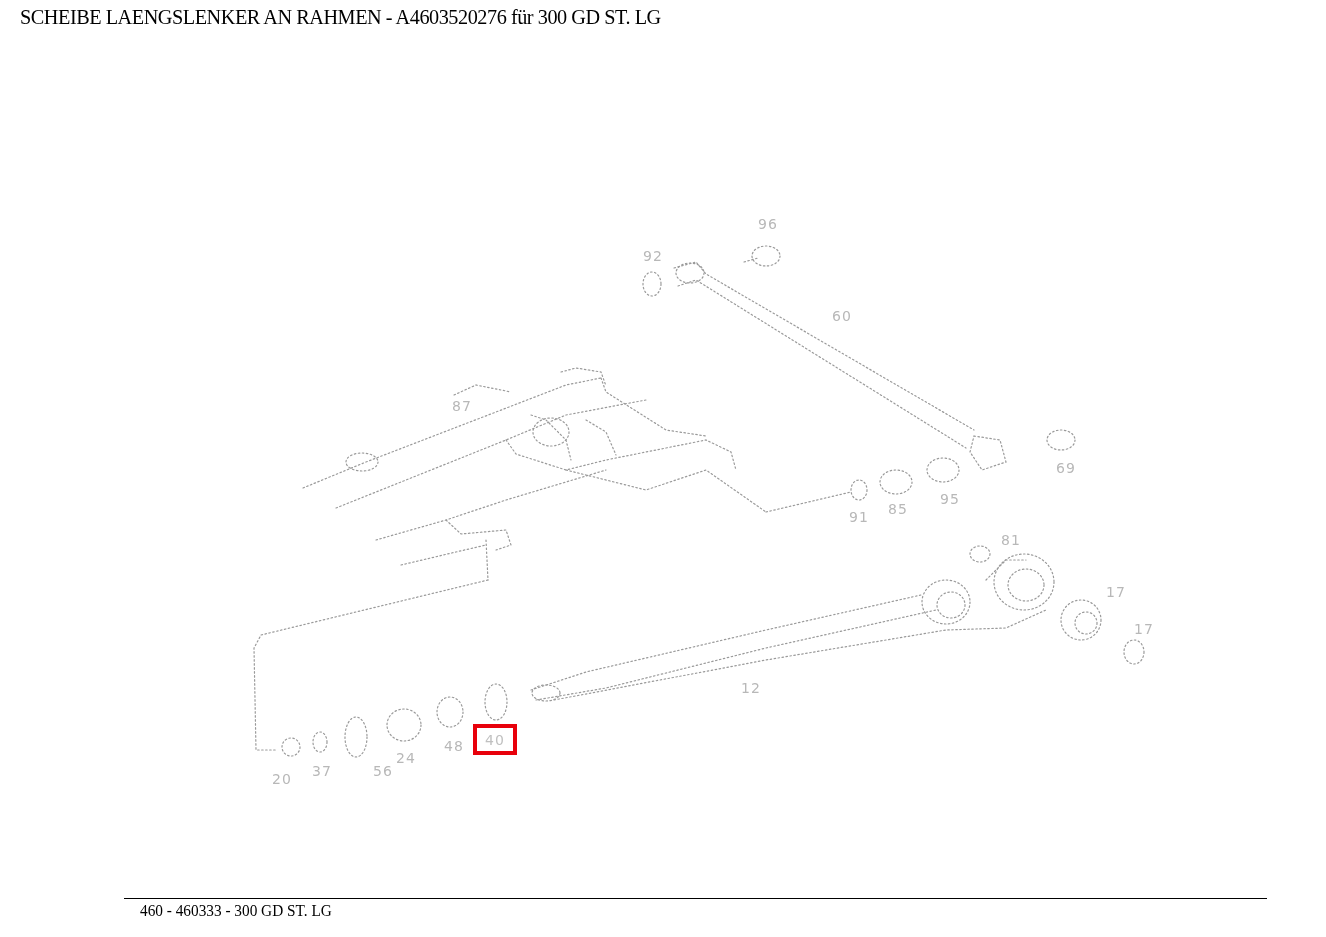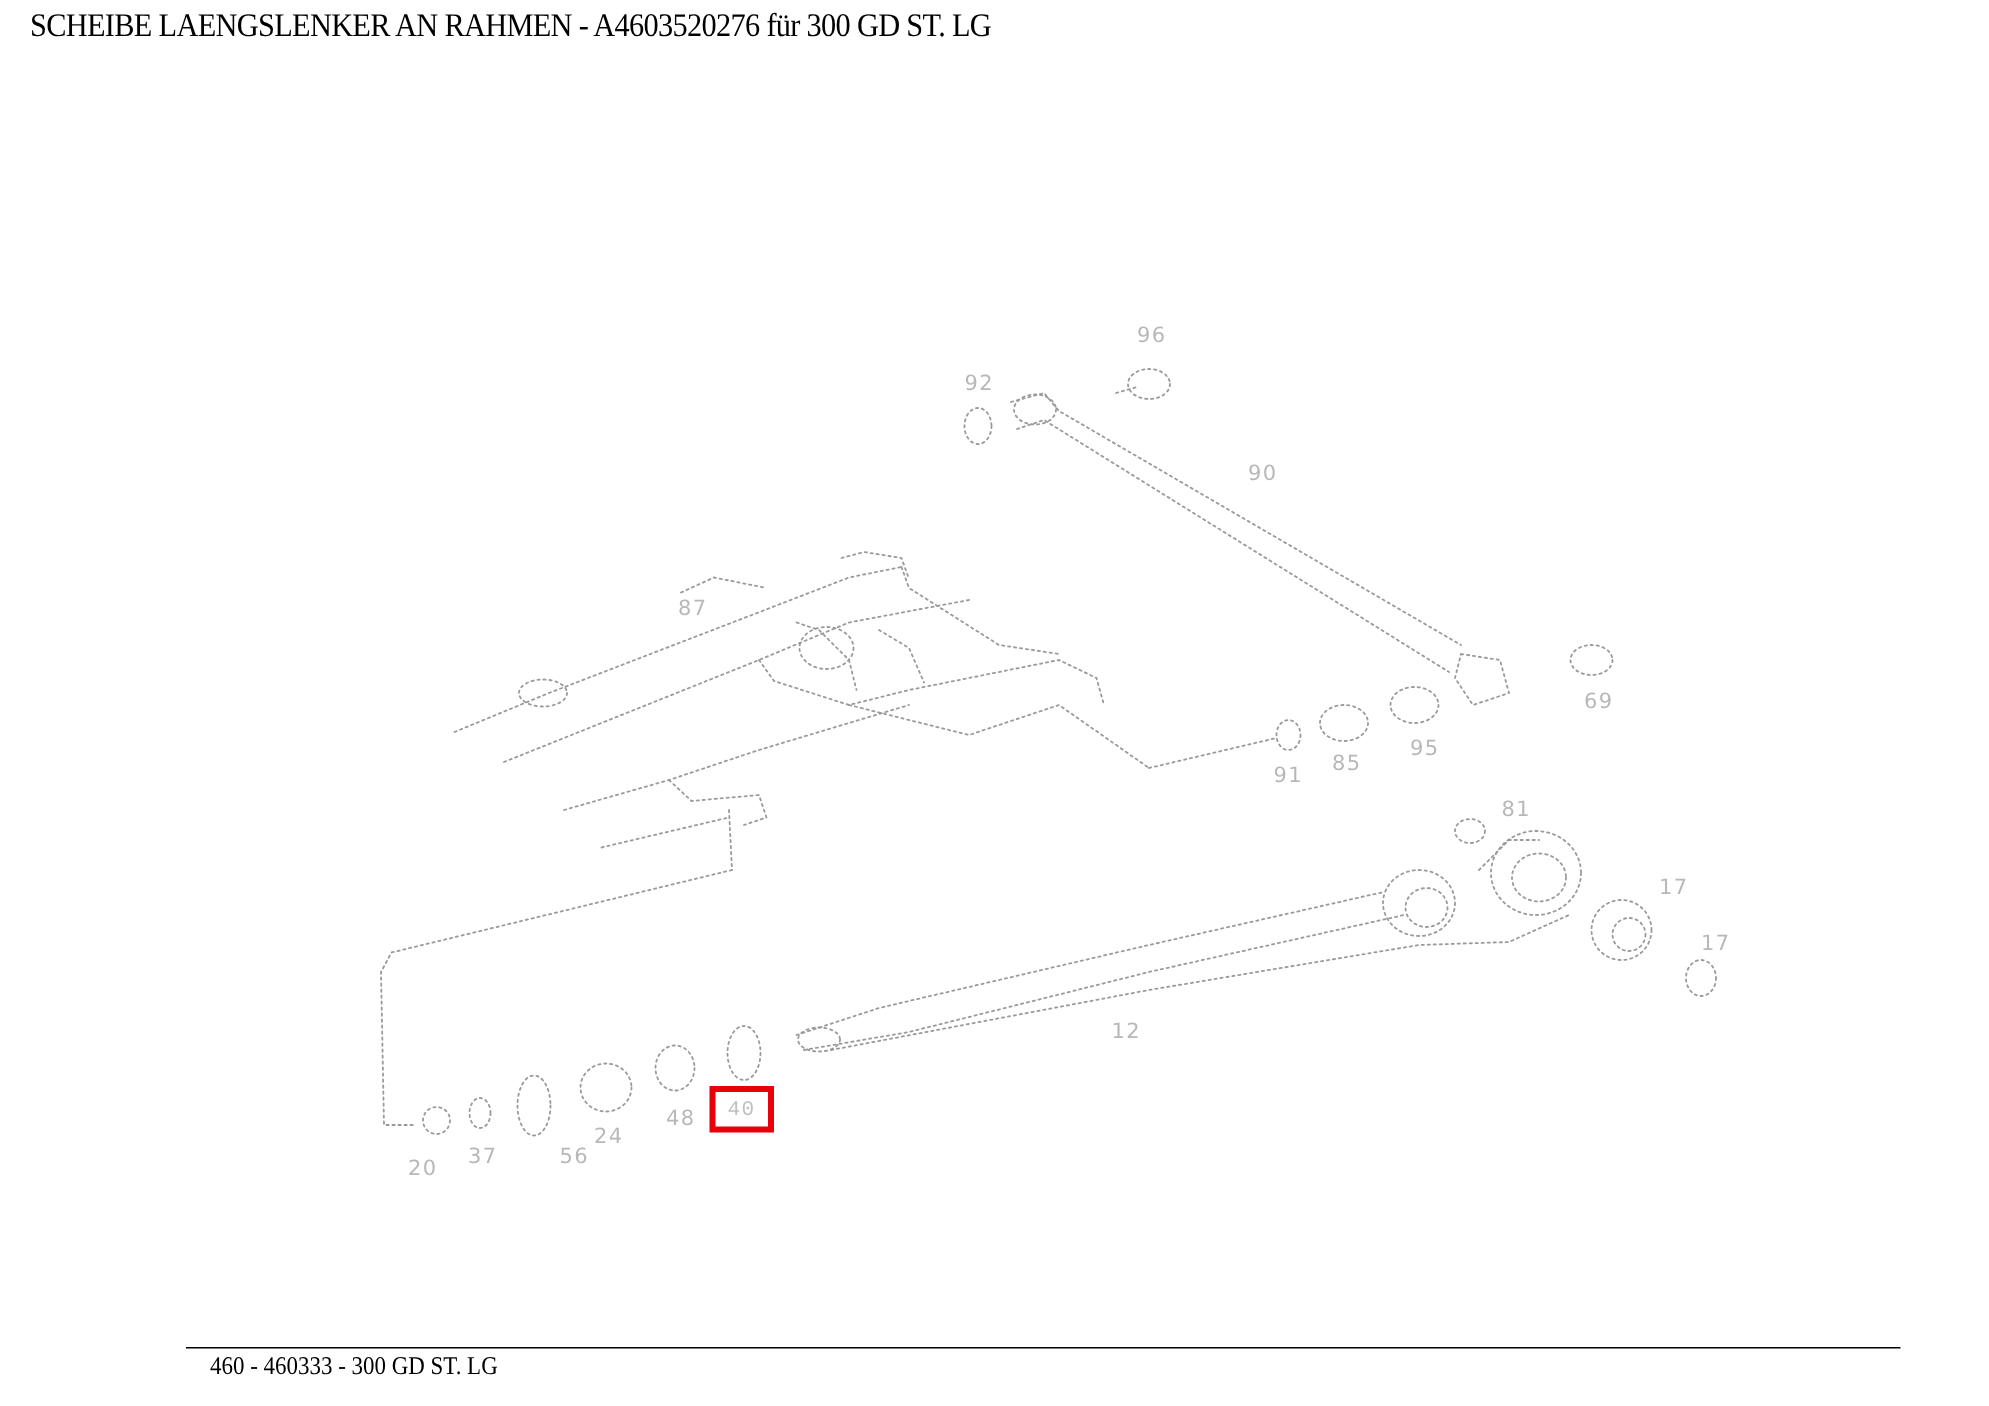--- a/index.html
+++ b/index.html
@@ -130,32 +130,32 @@
       <ellipse cx="314" cy="742" rx="7" ry="10"></ellipse>
       <ellipse cx="350" cy="737" rx="11" ry="20"></ellipse>
       <ellipse cx="398" cy="725" rx="17" ry="16"></ellipse>
       <ellipse cx="444" cy="712" rx="13" ry="15"></ellipse>
       <ellipse cx="490" cy="702" rx="11" ry="18"></ellipse>
     </g>
   </svg>
 
   <span class="callout" style="left:752px;top:217px;">96</span>
   <span class="callout" style="left:625px;top:249px;margin-left:12px;">92</span>
-  <span class="callout" style="left:826px;top:309px;">90</span>
+  <span class="callout" style="left:826px;top:309px;">60</span>
   <span class="callout" style="left:446px;top:399px;">87</span>
   <span class="callout" style="left:1050px;top:461px;">69</span>
   <span class="callout" style="left:934px;top:492px;">95</span>
   <span class="callout" style="left:843px;top:510px;">91</span>
   <span class="callout" style="left:882px;top:502px;">85</span>
   <span class="callout" style="left:995px;top:533px;">81</span>
   <span class="callout" style="left:1100px;top:585px;">17</span>
   <span class="callout" style="left:1128px;top:622px;">17</span>
   <span class="callout" style="left:735px;top:681px;">12</span>
   <span class="callout" style="left:438px;top:739px;">48</span>
   <span class="callout" style="left:390px;top:751px;">24</span>
   <span class="callout" style="left:343px;top:764px;margin-left:24px;">56</span>
   <span class="callout" style="left:306px;top:764px;">37</span>
   <span class="callout" style="left:266px;top:772px;">20</span>
-  <span class="callout highlighted" style="left:467px;top:724px;font-family:Liberation Mono, monospace;">40</span>
+  <span class="callout highlighted" style="left:467px;top:724px;">40</span>
 </div>
 
 <div class="footer-rule"></div>
 <div class="footer-text">460 - 460333 - 300 GD ST. LG</div>
 
 </body></html>

